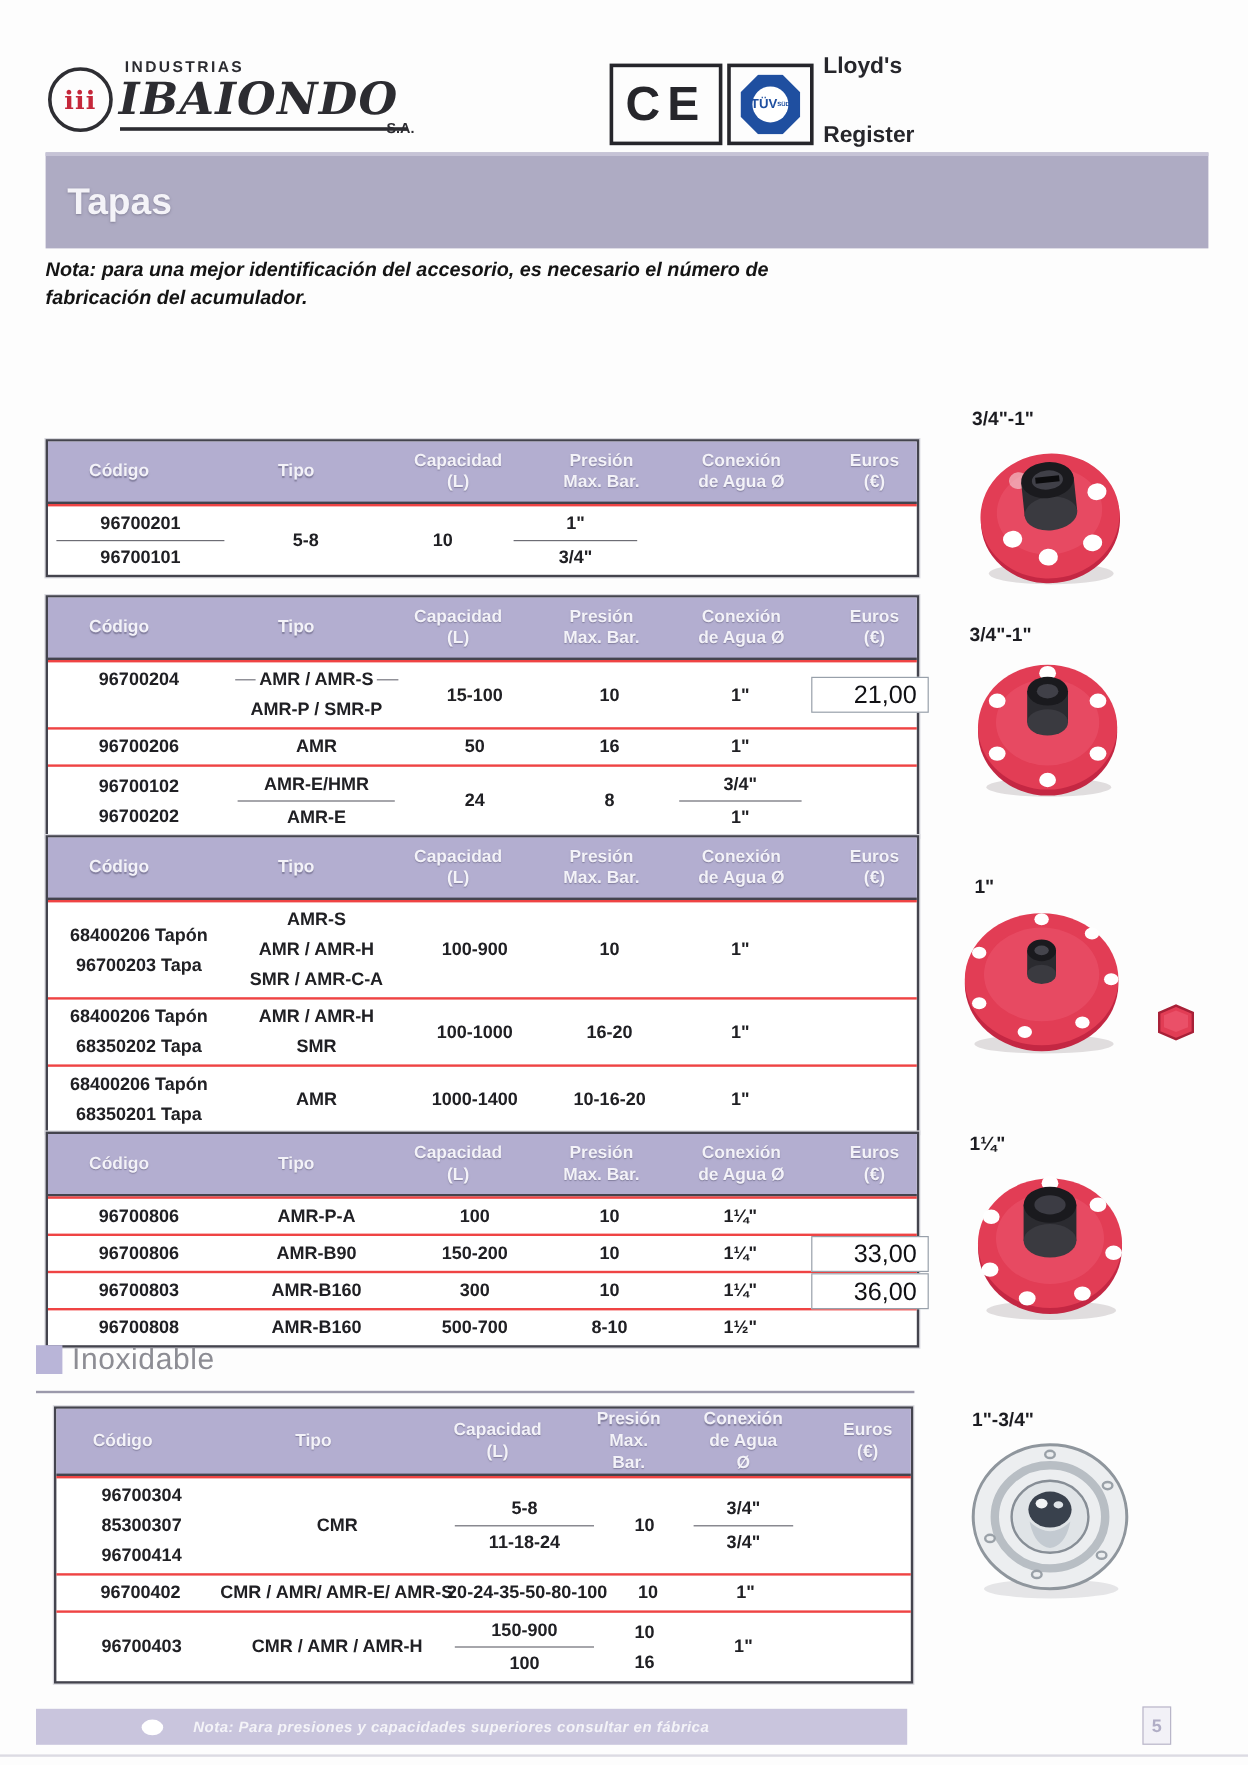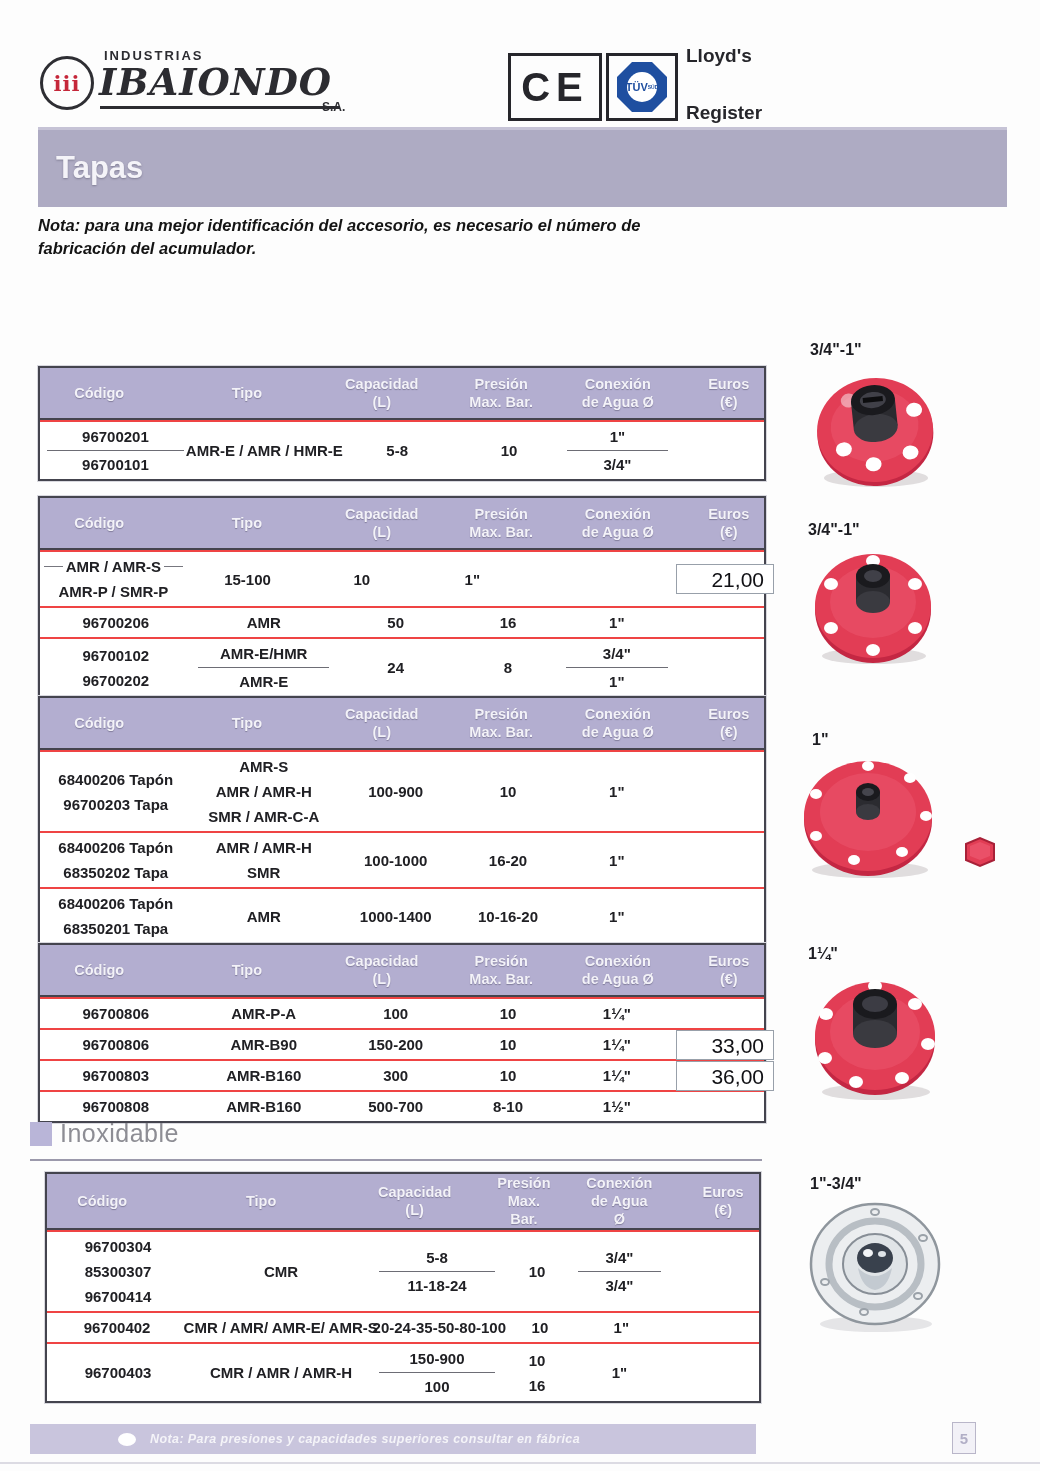--- a/index.html
+++ b/index.html
@@ -63,21 +63,21 @@
   #tbl3{left:38px;top:943px;width:724px;}
   #tbl4{left:45px;top:1172px;width:712px;}
   .price{position:absolute;right:-10px;top:50%;transform:translateY(-50%);width:98px;height:30px;background:#fff;
          border:1px solid #98a0aa;font-size:21px;color:#101014;text-align:right;padding-right:9px;line-height:29px;
          box-sizing:border-box;z-index:5;}
   
   .fig-label{position:absolute;font-size:16px;font-weight:bold;color:#1d1d22;}
   .fig{position:absolute;}
   
   .footer-bar{position:absolute;left:30px;top:1424px;width:726px;height:30px;background:#c9c5dd;
-              display:flex;align-items:center;}
+              display:flex;align-items:center;gap:11px;}
   .footer-dot{width:18px;height:13px;background:#fff;border-radius:50%;margin-left:88px;margin-right:14px;}
   .footer-note{color:rgba(255,255,255,.8);font-size:12.5px;font-weight:bold;font-style:italic;letter-spacing:.4px;}
   .page-box{position:absolute;left:952px;top:1422px;width:22px;height:30px;border:1px solid #b9b6c9;background:#f2f1f7;
             display:flex;align-items:center;justify-content:center;color:#b1aec6;font-size:15px;font-weight:bold;}
   .bottom-line{position:absolute;left:0;top:1462px;width:1040px;height:2px;background:#dcdbe3;}
 </style>
 </head>
 <body>
 
 <div class="page">
@@ -137,23 +137,20 @@
           <span>Euros</span>
           <span>(€)</span>
         </div>
       </div>
       <div class="tr">
         <div class="td c0">
           <div class="ln">96700201</div>
           <div class="cellsep"></div>
           <div class="ln">96700101</div>
         </div>
-        <div class="td c1">
-          <div class="ln">AMR-E / AMR / HMR-E</div>
-        </div>
         <div class="td c2">
           <div class="ln">5-8</div>
         </div>
         <div class="td c3">
           <div class="ln">10</div>
         </div>
         <div class="td c4">
           <div class="ln">1"</div>
           <div class="cellsep"></div>
           <div class="ln">3/4"</div>
@@ -182,20 +179,24 @@
         <div class="th c4">
           <span>Conexión</span>
           <span>de Agua Ø</span>
         </div>
         <div class="th c5">
           <span>Euros</span>
           <span>(€)</span>
         </div>
       </div>
       <div class="tr">
+        <div class="td c0">
+          <div class="ln">96700204</div>
+          <div class="ln"></div>
+        </div>
         <div class="td c1">
           <div class="flankrow">
             <i class="fl"></i>
             <span>AMR / AMR-S</span>
             <i class="fl"></i>
           </div>
           <div class="ln">AMR-P / SMR-P</div>
         </div>
         <div class="td c2">
           <div class="ln">15-100</div>

